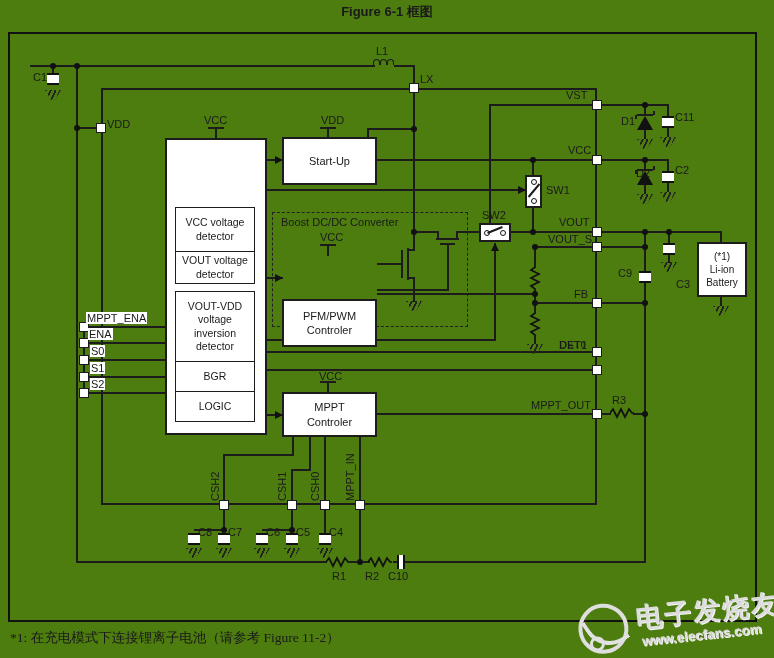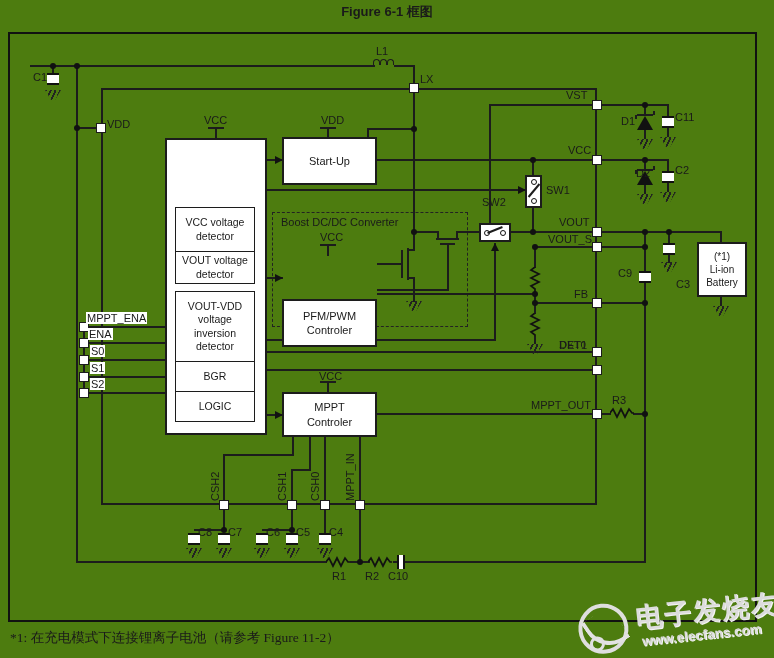--- a/index.html
+++ b/index.html
@@ -117,21 +117,21 @@
   <span class="abs lbl" style="left:574px;top:288px;">FB</span>
   <span class="abs lbl" style="left:559px;top:338px;font-family:Liberation Serif, serif;">DET0</span>
   <span class="abs lbl" style="left:559px;top:339px;">DET1</span>
   <span class="abs lbl" style="left:531px;top:399px;">MPPT_OUT</span>
   <span class="abs lbl" style="left:204px;top:114px;">VCC</span>
   <span class="abs lbl" style="left:321px;top:114px;">VDD</span>
   <span class="abs lbl" style="left:320px;top:231px;">VCC</span>
   <span class="abs lbl" style="left:319px;top:370px;">VCC</span>
   <span class="abs lbl" style="left:281px;top:216px;">Boost DC/DC Converter</span>
   <span class="abs lbl" style="left:546px;top:184px;">SW1</span>
-  <span class="abs lbl" style="left:482px;top:196px;">SW2</span>
+  <span class="abs lbl" style="left:482px;top:209px;">SW2</span>
   <span class="abs lbl" style="left:621px;top:115px;">D1</span>
   <span class="abs lbl" style="left:675px;top:111px;">C11</span>
   <span class="abs lbl" style="left:604px;top:167px;margin-left:32px;">D2</span>
   <span class="abs lbl" style="left:675px;top:164px;">C2</span>
   <span class="abs lbl" style="left:676px;top:239px;margin-top:39px;">C3</span>
   <span class="abs lbl" style="left:618px;top:267px;">C9</span>
   <span class="abs lbl" style="left:612px;top:394px;">R3</span>
   <span class="abs lbl" style="left:198px;top:526px;">C8</span>
   <span class="abs lbl" style="left:228px;top:526px;">C7</span>
   <span class="abs lbl" style="left:266px;top:526px;">C6</span>

